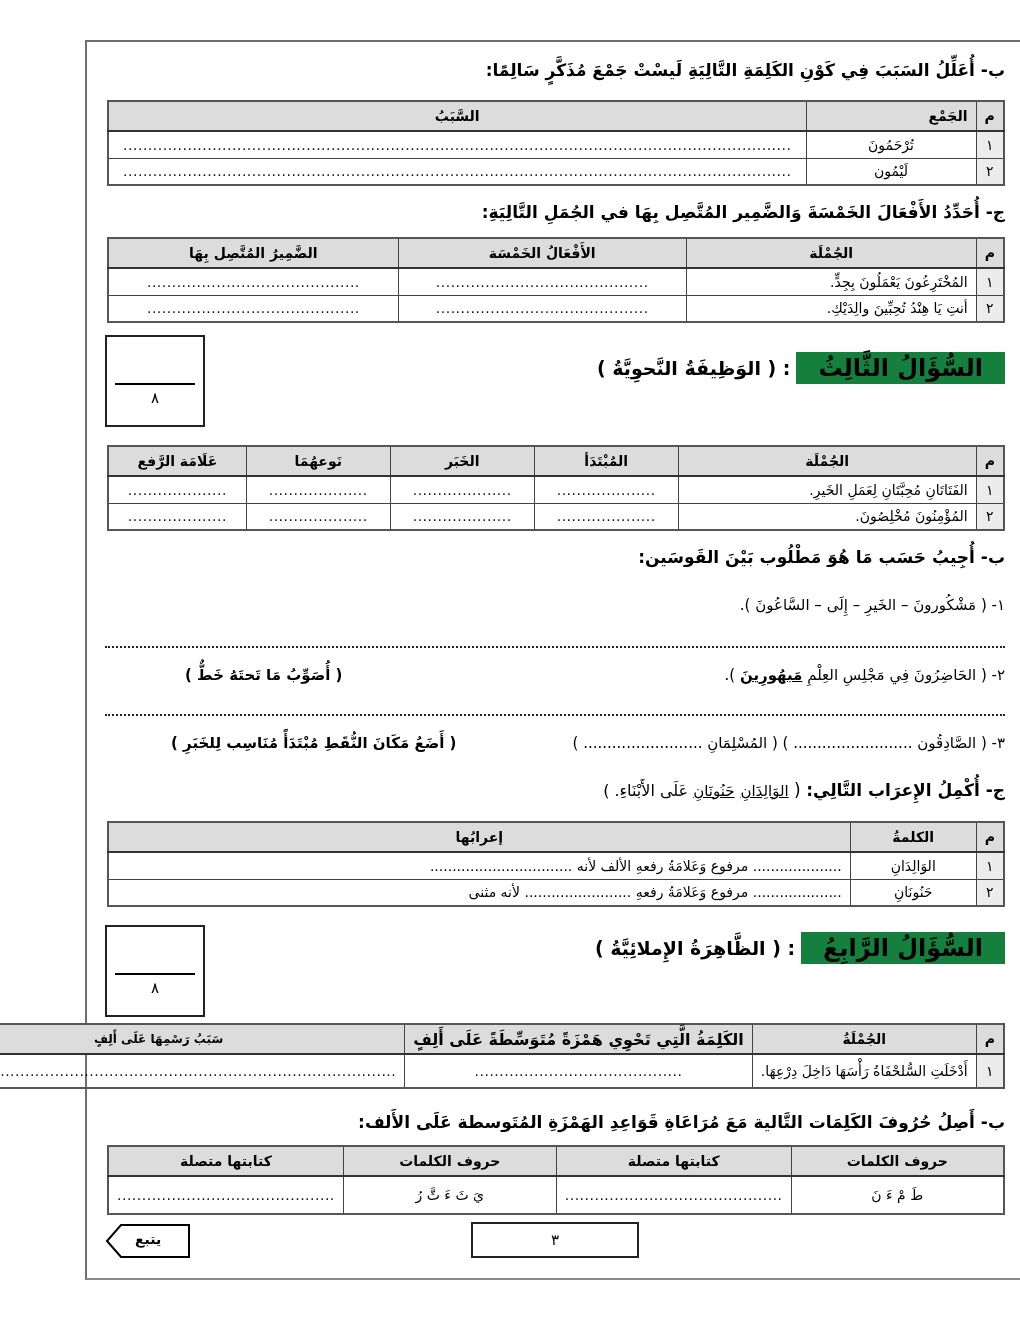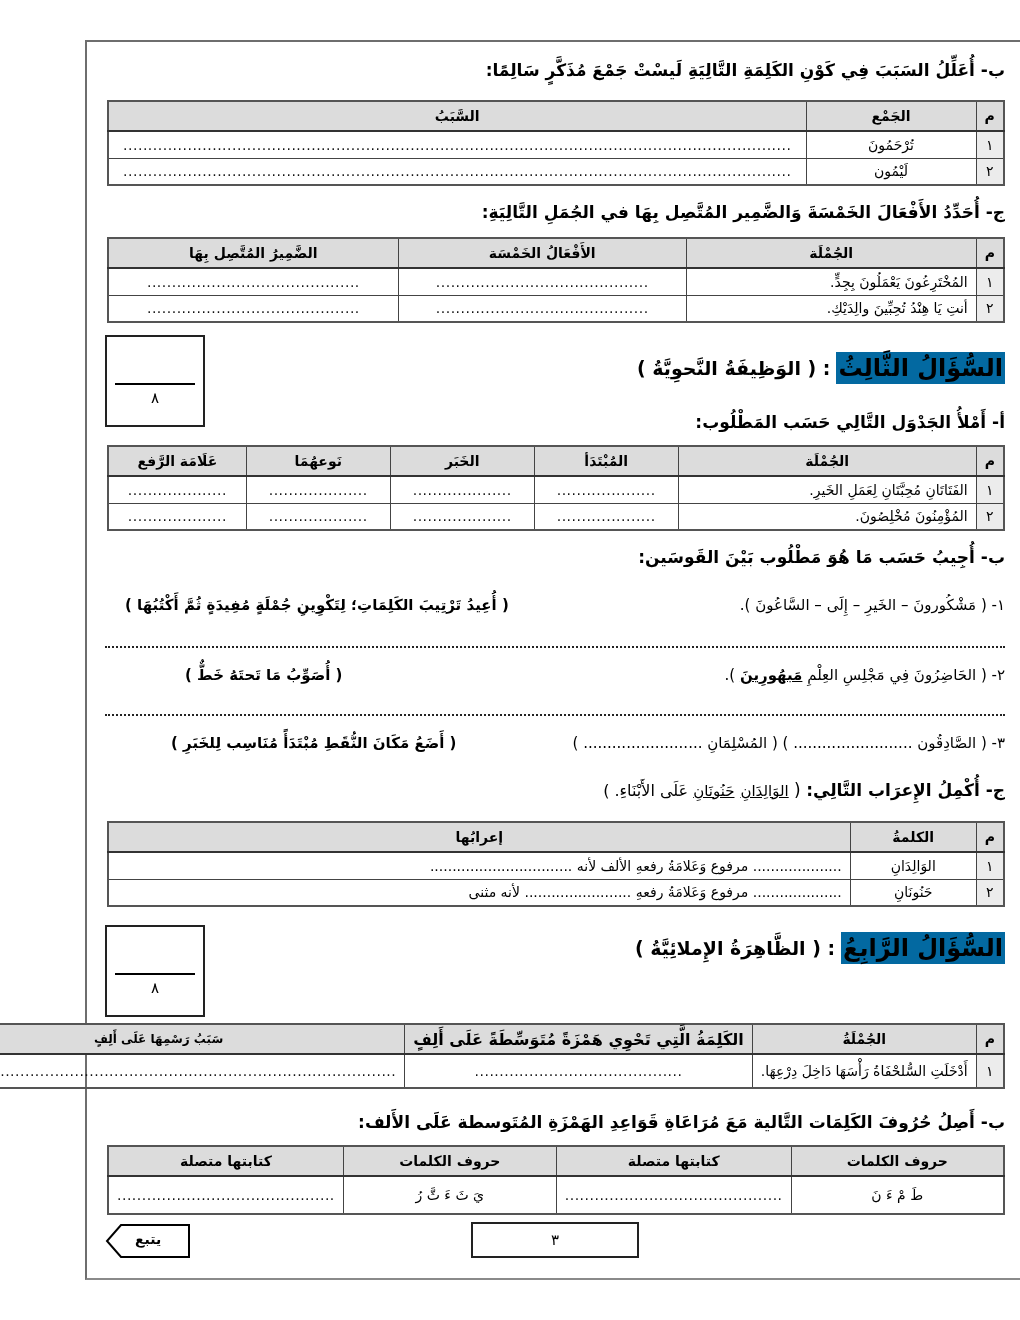--- a/index.html
+++ b/index.html
@@ -27,21 +27,21 @@
   table.grid th.mcol { background: #dcdcdc; }
   table.grid td.mcol { background: #ececec; text-align: center; width: 26px; }
   td.center { text-align: center; }
   td.right { text-align: right; }
   .dots { letter-spacing: 0.5px; color: #111; }
   .q-title {
     position: absolute; right: 18px; display: flex; align-items: center; gap: 6px;
     white-space: nowrap; direction: rtl;
   }
   .q-title .badge {
-    background: #0369a1; font-weight: bold; font-size: 24px; padding: 2px 2px; font-family: "DejaVu Sans", sans-serif;
+    background: #15803d; font-weight: bold; font-size: 24px; padding: 2px 22px; font-family: "DejaVu Sans", sans-serif;
   }
   .q-title .topic { font-weight: bold; font-size: 19px; }
   .score-box {
     position: absolute; left: 18px; width: 100px; height: 92px; border: 2px solid #222; background: #fff;
   }
   .score-box .line { position: absolute; left: 8px; right: 8px; top: 46px; border-top: 2px solid #000; }
   .score-box .val { position: absolute; left: 0; right: 0; top: 52px; text-align: center; font-size: 15px; }
   .item-row { position: absolute; right: 18px; left: 18px; height: 26px; font-size: 15px; white-space: nowrap; }
   .item-row .txt { position: absolute; right: 0; top: 0; }
   .item-row .instr { position: absolute; top: 0; font-weight: bold; }
@@ -58,21 +58,21 @@
 </head>
 <body>
 
 <div class="page">
 
   <div class="heading" style="top:18px;">ب- أُعَلِّلُ السَبَبَ فِي كَوْنِ الكَلِمَةِ التَّالِيَةِ لَيسْتْ جَمْعَ مُذَكَّرٍ سَالِمًا:</div>
   <table class="grid" style="top:58px; right:18px; width:898px;">
     <tbody>
         <tr>
       <th class="mcol" style="width:28px;">م</th>
-      <th style="width:170px;">الجَمْع</th>
+      <th style="width:170px;text-align:right;">الجَمْع</th>
       <th>السَّبَبُ</th>
     </tr>
     <tr>
       <td class="mcol">١</td>
       <td class="center">تُرْحَمُونَ</td>
       <td class="center dots">.......................................................................................................................................</td>
     </tr>
     <tr>
       <td class="mcol">٢</td>
       <td class="center">لَيْمُون</td>
@@ -106,21 +106,20 @@
     </table>
 
   <div class="score-box" style="top:293px;">
     <div class="line"></div>
     <div class="val">٨</div>
   </div>
   <div class="q-title" style="top:310px;">
     <span class="badge">السُّؤَالُ الثَّالِثُ</span>
     <span class="topic">: ( الوَظِيفَةُ النَّحوِيَّةُ )</span>
   </div>
-  <div class="heading" style="top:370px;">أ- أَمْلأُ الجَدْوَل التَّالِي حَسَب المَطْلُوب:</div>
 
   <table class="grid" style="top:403px; right:18px; width:898px;">
     <tbody>
         <tr>
       <th class="mcol" style="width:26px;">م</th>
       <th style="width:298px;">الجُمْلَة</th>
       <th style="width:144px;">المُبْتَدَأ</th>
       <th style="width:144px;">الخَبَر</th>
       <th style="width:144px;">نَوعهُمَا</th>
       <th>عَلَامَة الرَّفع</th>
@@ -141,21 +140,20 @@
       <td class="center dots">....................</td>
       <td class="center dots">....................</td>
     </tr>
   </tbody>
     </table>
 
   <div class="heading" style="top:505px;">ب- أُجِيبُ حَسَب مَا هُوَ مَطْلُوب بَيْنَ القَوسَين:</div>
 
   <div class="item-row" style="top:554px;">
     <span class="txt">١- ( مَشْكُورونَ – الخَيرِ – إِلَى – السَّاعُونَ ).</span>
-    <span class="instr" style="left:20px;">( أُعِيدُ تَرْتِيبَ الكَلِمَاتِ؛ لِتَكْوِينِ جُمْلَةٍ مُفِيدَةٍ ثُمَّ أَكْتُبُهَا )</span>
   </div>
   <div class="dotline" style="top:604px;"></div>
 
   <div class="item-row" style="top:624px;">
     <span class="txt"><span>٢- ( الحَاضِرُونَ فِي مَجْلِسِ العِلْمِ </span><span class="u">مَبهُورِينَ</span><span> ).</span></span>
     <span class="instr" style="left:80px;">( أُصَوِّبُ مَا تَحتَهُ خَطٌّ )</span>
   </div>
   <div class="dotline" style="top:672px;"></div>
 
   <div class="item-row" style="top:692px;">

